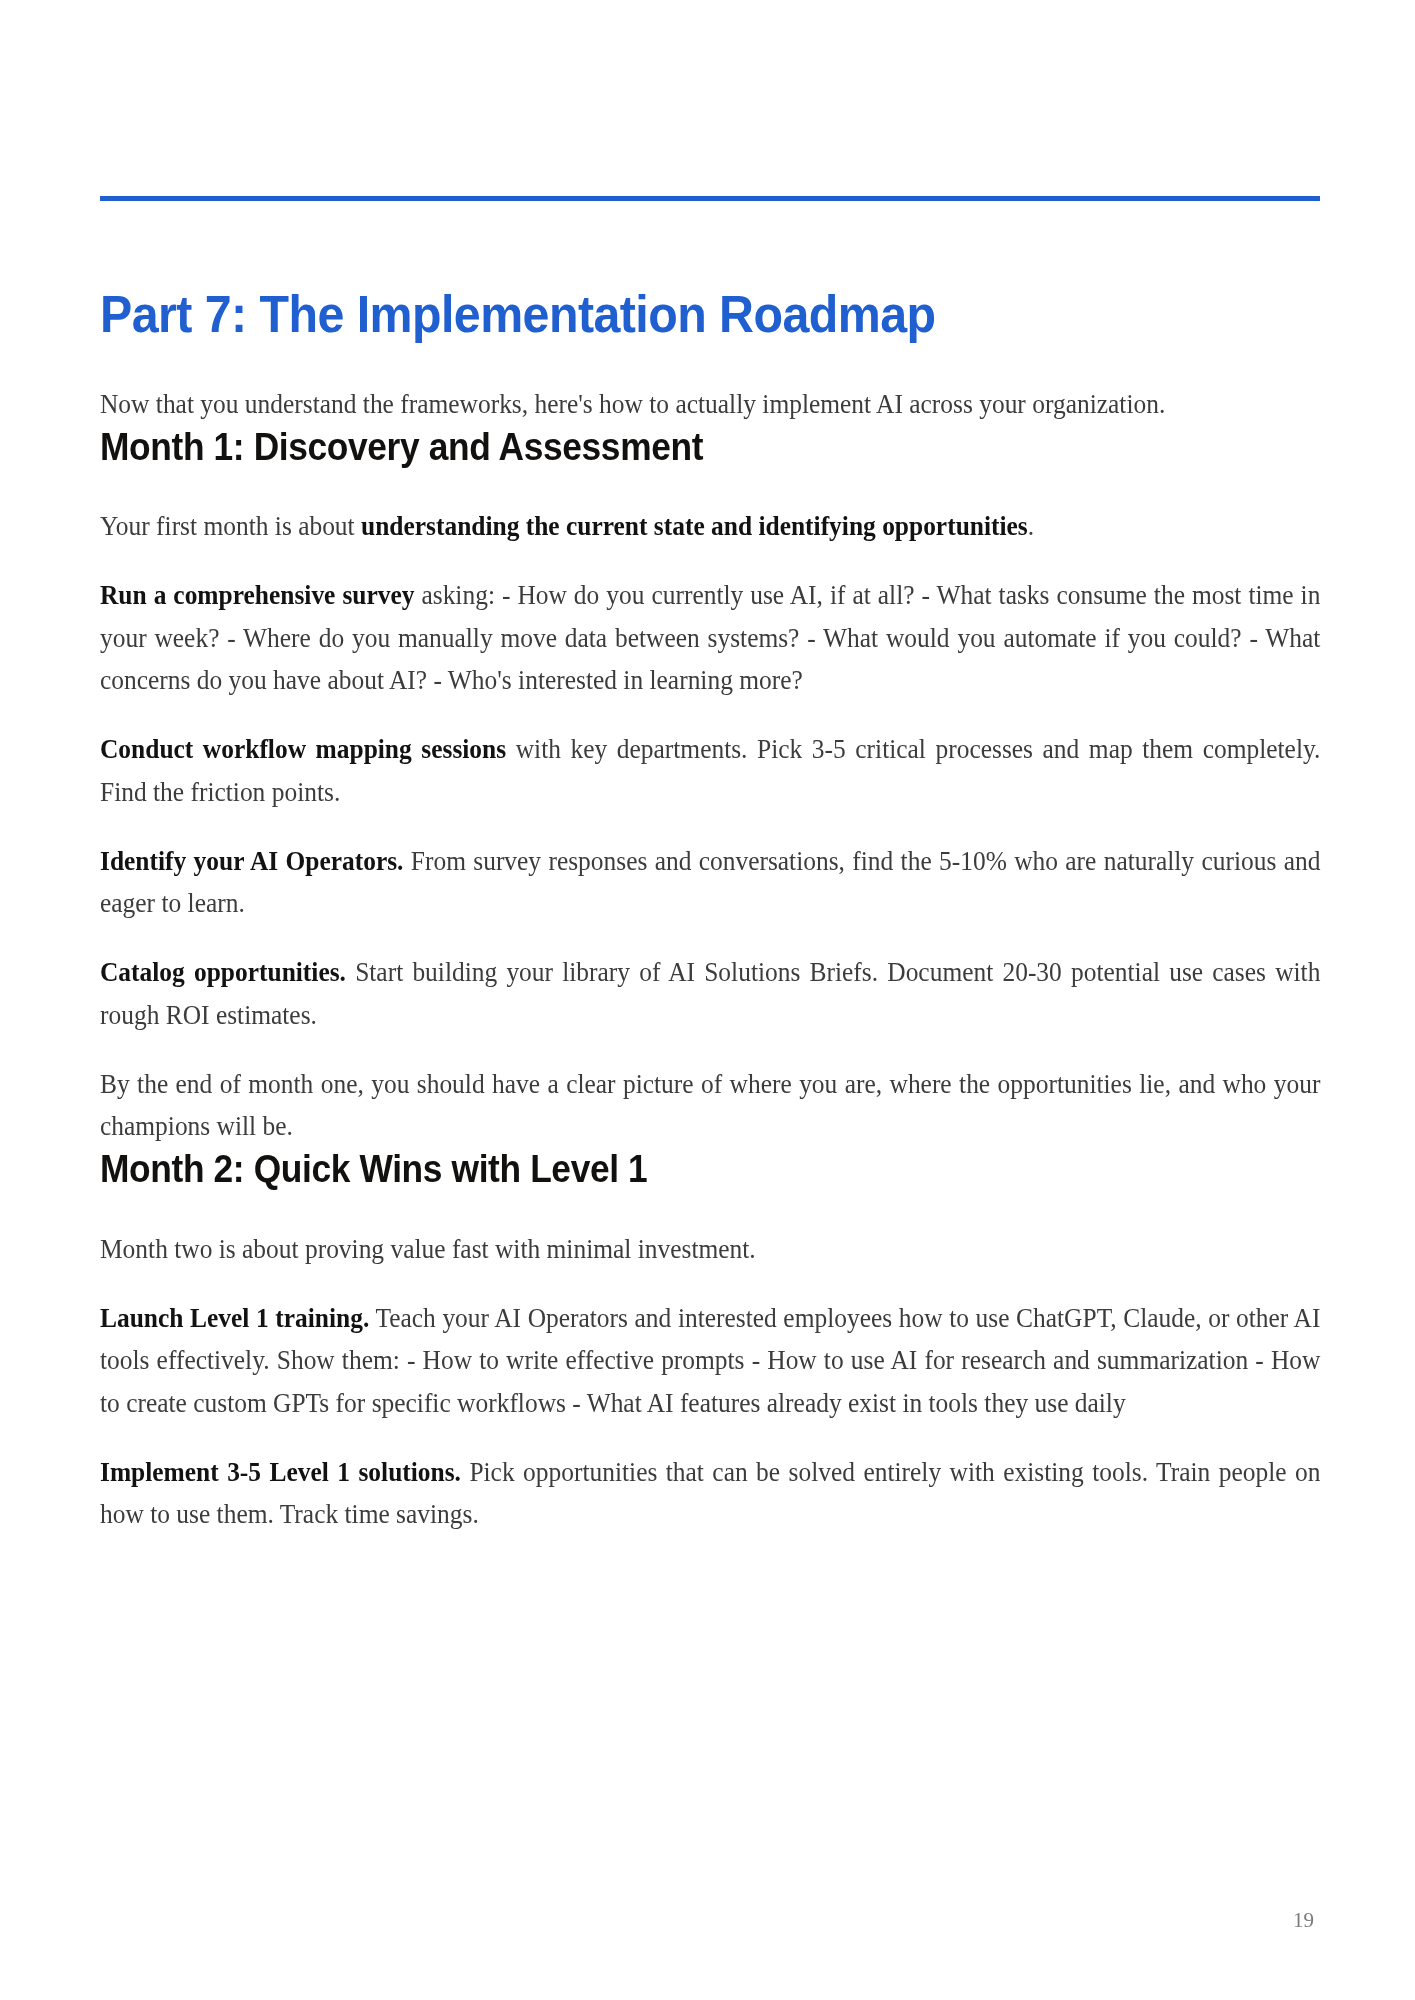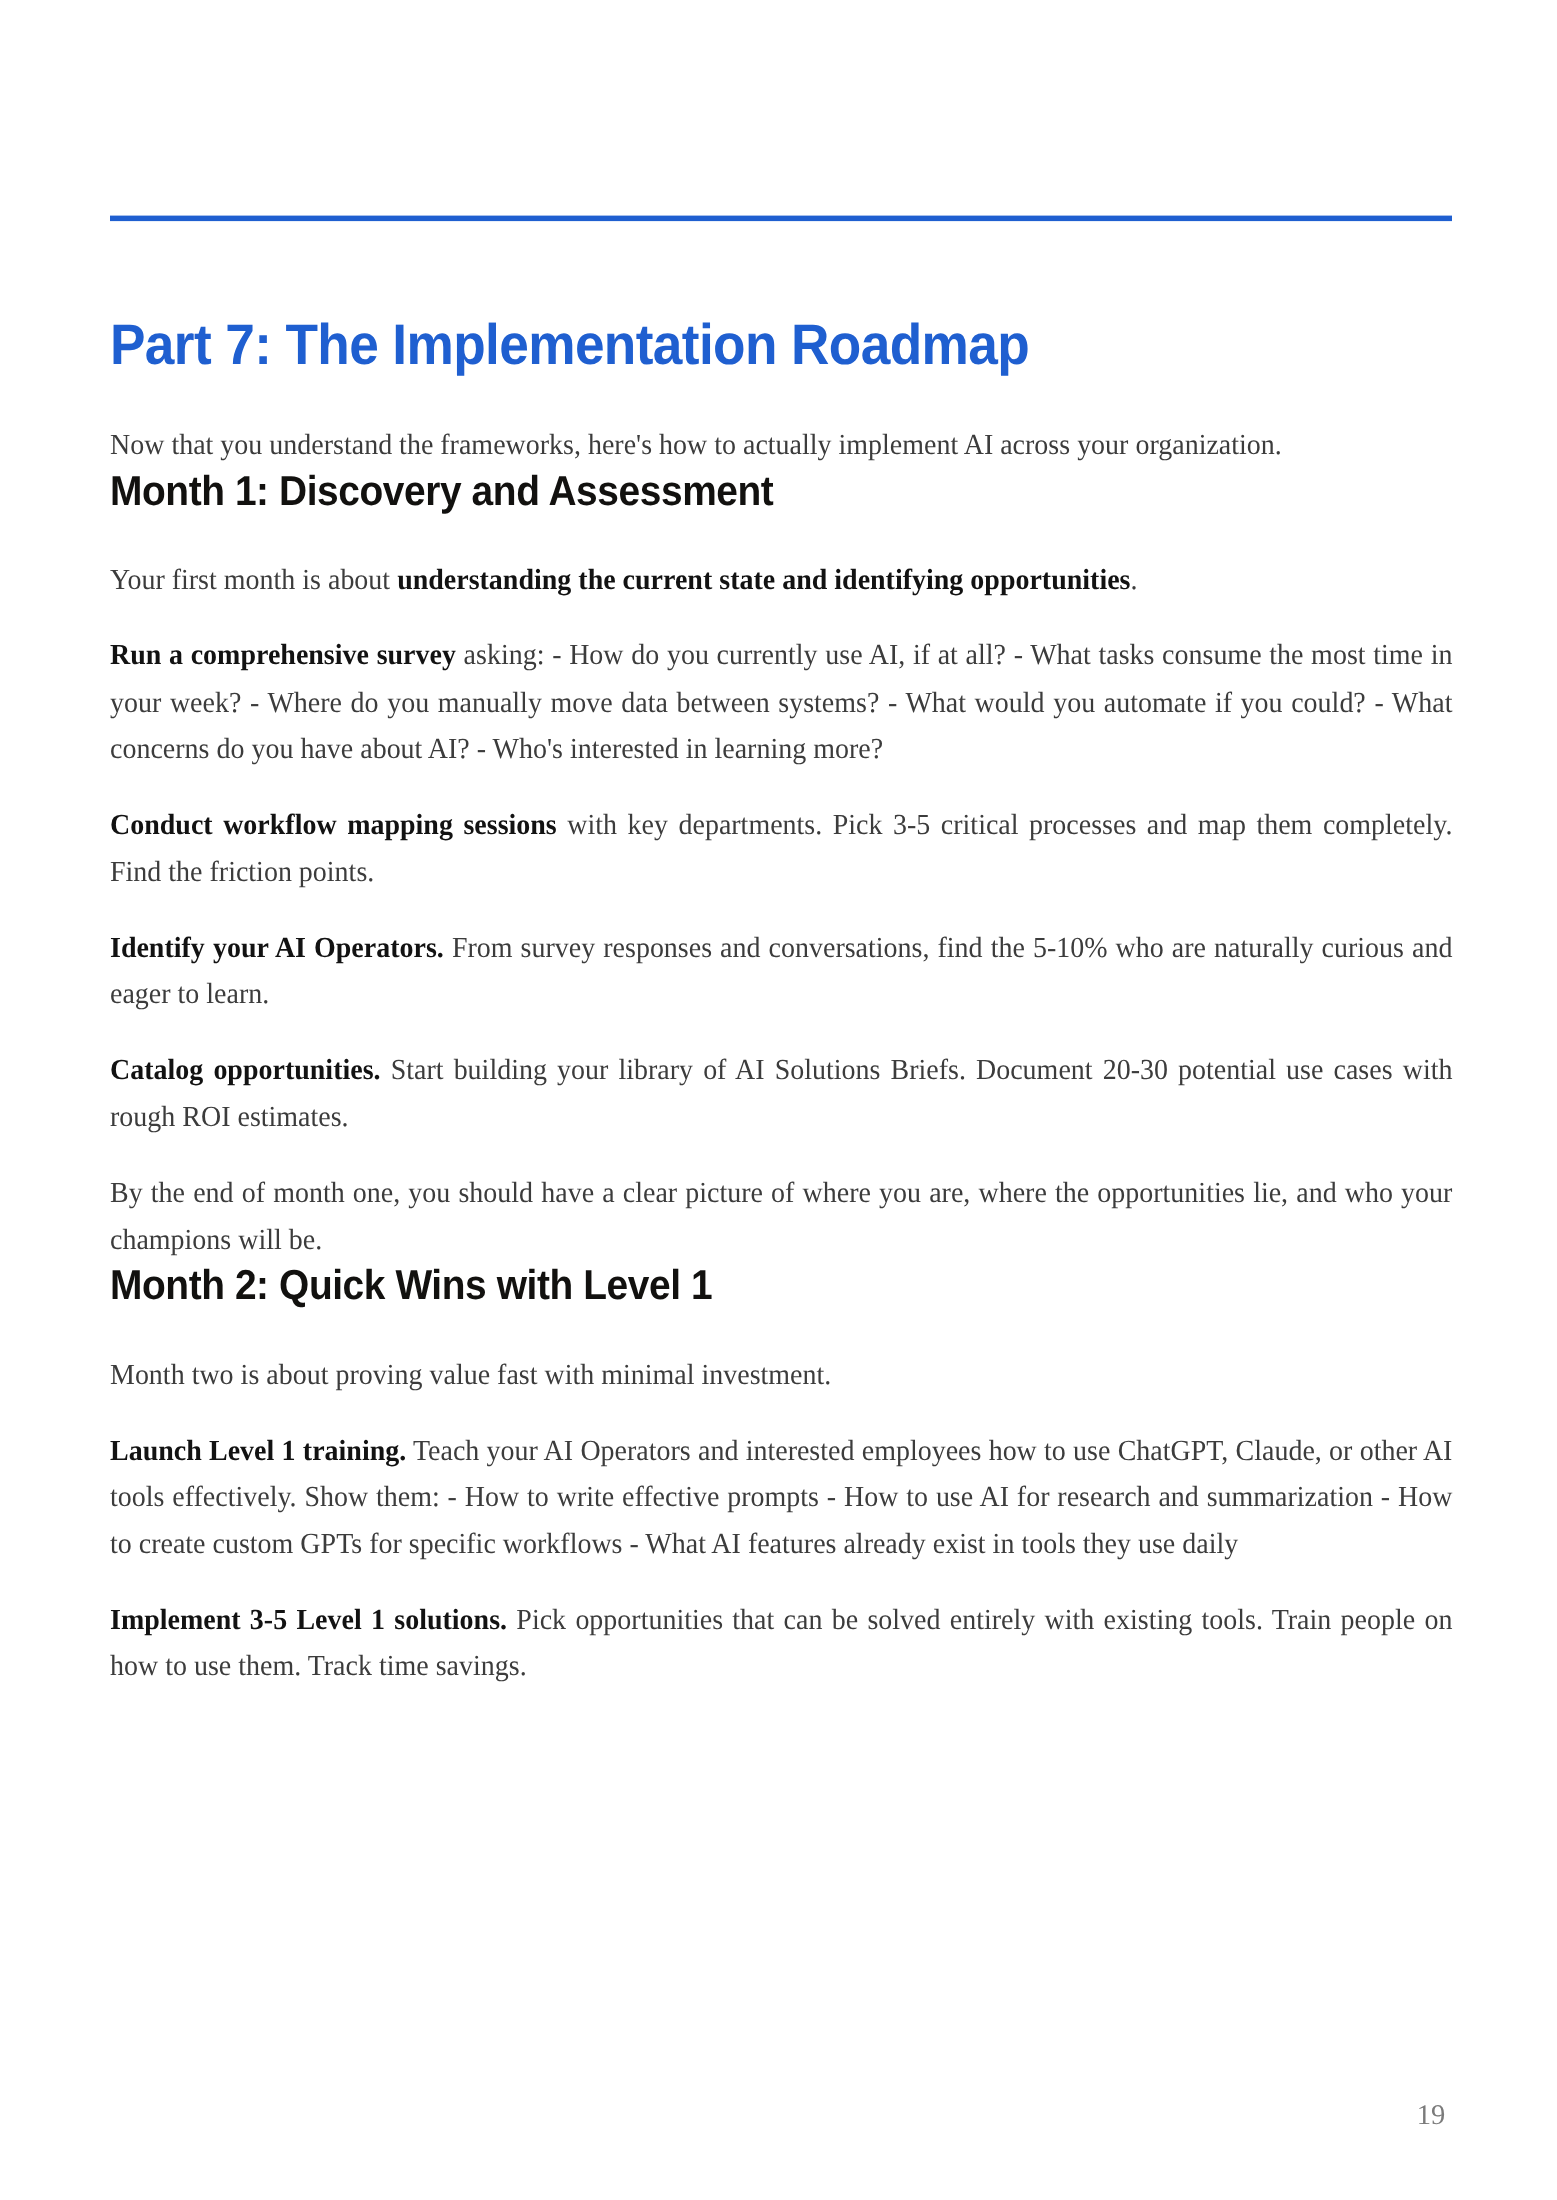--- a/index.html
+++ b/index.html
@@ -71,21 +71,21 @@
   p.lead  { margin-top: 36px; }
   p.body b {
     font-weight: 700;
     color: #121212;
   }
   .page-number {
     position: absolute;
     right: 95px;
     top: 1908px;
     font-family: "Liberation Serif", "DejaVu Serif", serif;
-    font-size: 26px;
+    font-size: 21px;
     color: #7b7b7b;
     text-align: center;
   }
 </style>
 </head>
 <body>
 
 <div class="page">
   <div class="content">
 

